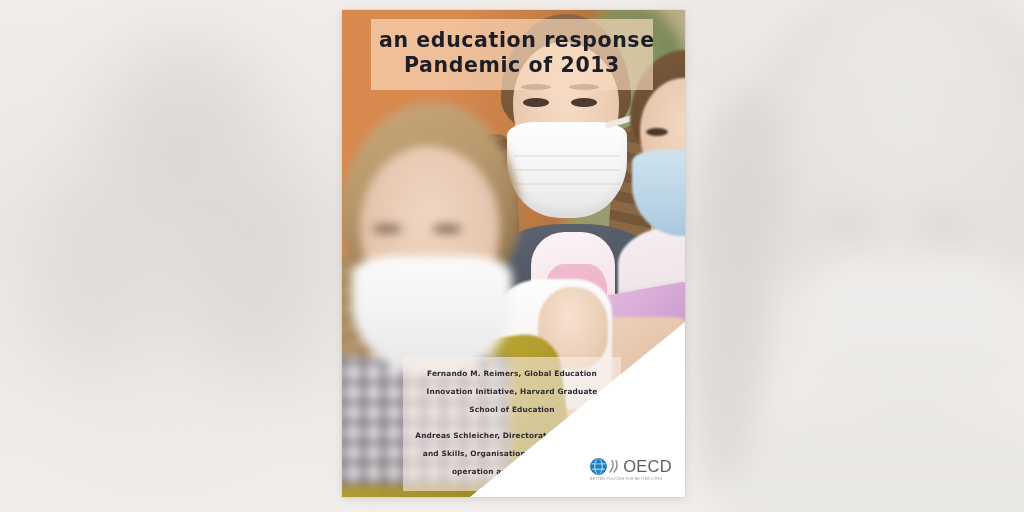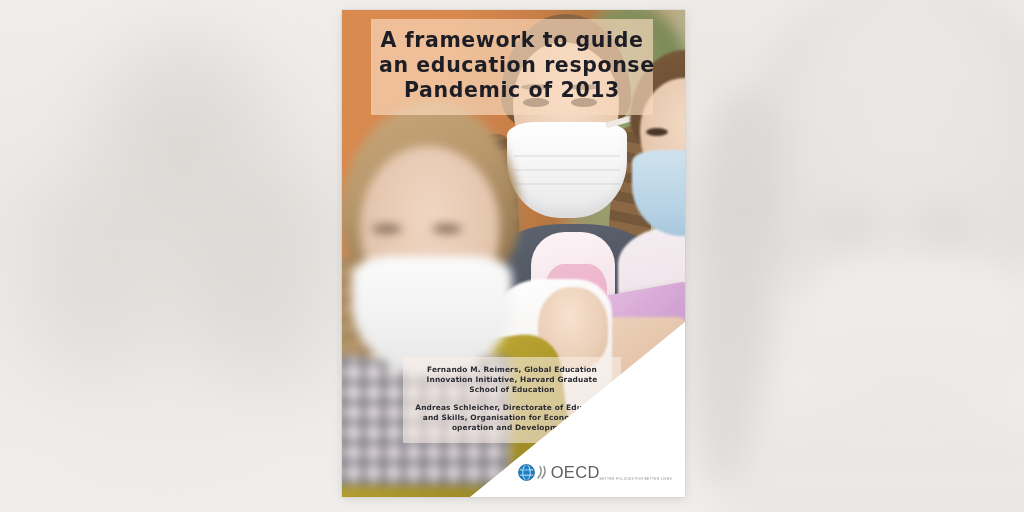--- a/index.html
+++ b/index.html
@@ -344,34 +344,34 @@
   }
 
   
   .author-band {
     position:absolute; left:61px; top:347px; width:218px; padding:8px 9px 10px;
     background:rgba(250,240,232,.58);
     text-align:center;
   }
   .author-band p {
     font-family:"DejaVu Sans", sans-serif;
-    font-weight:bold; font-size:7.4px; line-height:10px;
+    font-weight:bold; font-size:7.4px; line-height:18px;
     letter-spacing:.15px; color:#2b2b33;
   }
   .author-band p + p { margin-top:8px; }
 
   
   .corner-wedge {
     position:absolute; right:0; bottom:0; width:215px; height:175px;
     background:#ffffff;
     clip-path:polygon(100% 0, 100% 100%, 0 100%);
   }
   .oecd-logo {
     position:absolute; right:13px; bottom:16px;
-    display:flex; flex-direction:row; align-items:flex-end;
+    display:flex; flex-direction:column; align-items:flex-start;
   }
   .oecd-row { display:flex; align-items:center; gap:3px; }
   .oecd-globe { width:17px; height:17px; flex:0 0 auto; }
   .oecd-swoosh { width:11px; height:15px; flex:0 0 auto; margin-left:-1px; }
   .oecd-word {
     font-family:"Liberation Sans", sans-serif;
     font-size:16.5px; font-weight:400; letter-spacing:.3px;
     color:#5d6166; line-height:1;
   }
   .oecd-tag {
@@ -462,21 +462,20 @@
         <div class="hair"></div>
         <div class="face"></div>
         <div class="eyeL"></div>
           <div class="eyeR"></div>
         <div class="plaid"></div>
         <div class="mask"></div>
       </div>
     </div>
 
     <div class="title-band">
-      <div class="line">A framework to guide</div>
       <div class="line">an education response</div>
       <div class="line">Pandemic of 2013</div>
     </div>
 
     <div class="author-band">
       <p>Fernando M. Reimers, Global Education Innovation Initiative, Harvard Graduate School of Education</p>
       <p>Andreas Schleicher, Directorate of Education and Skills, Organisation for Economic Co-operation and Development</p>
     </div>
 
     <div class="corner-wedge"></div>

